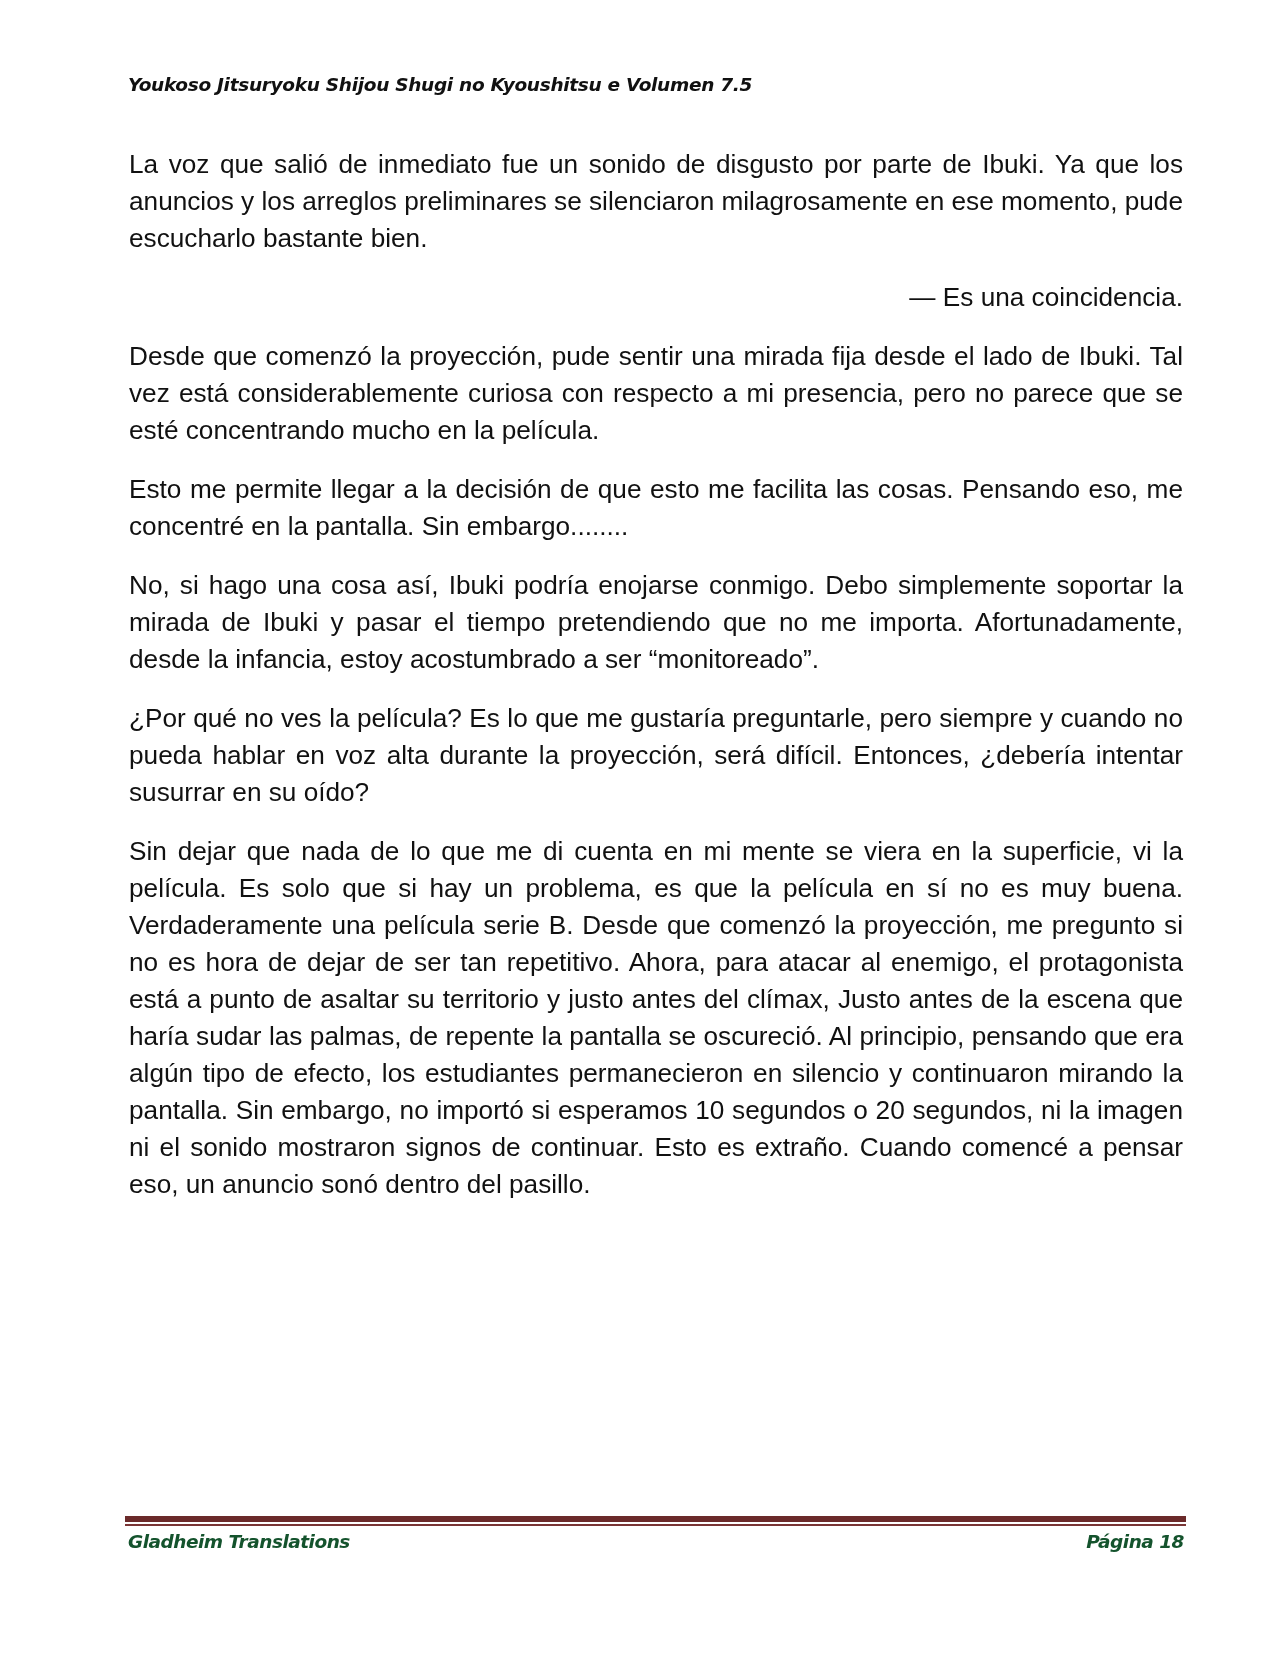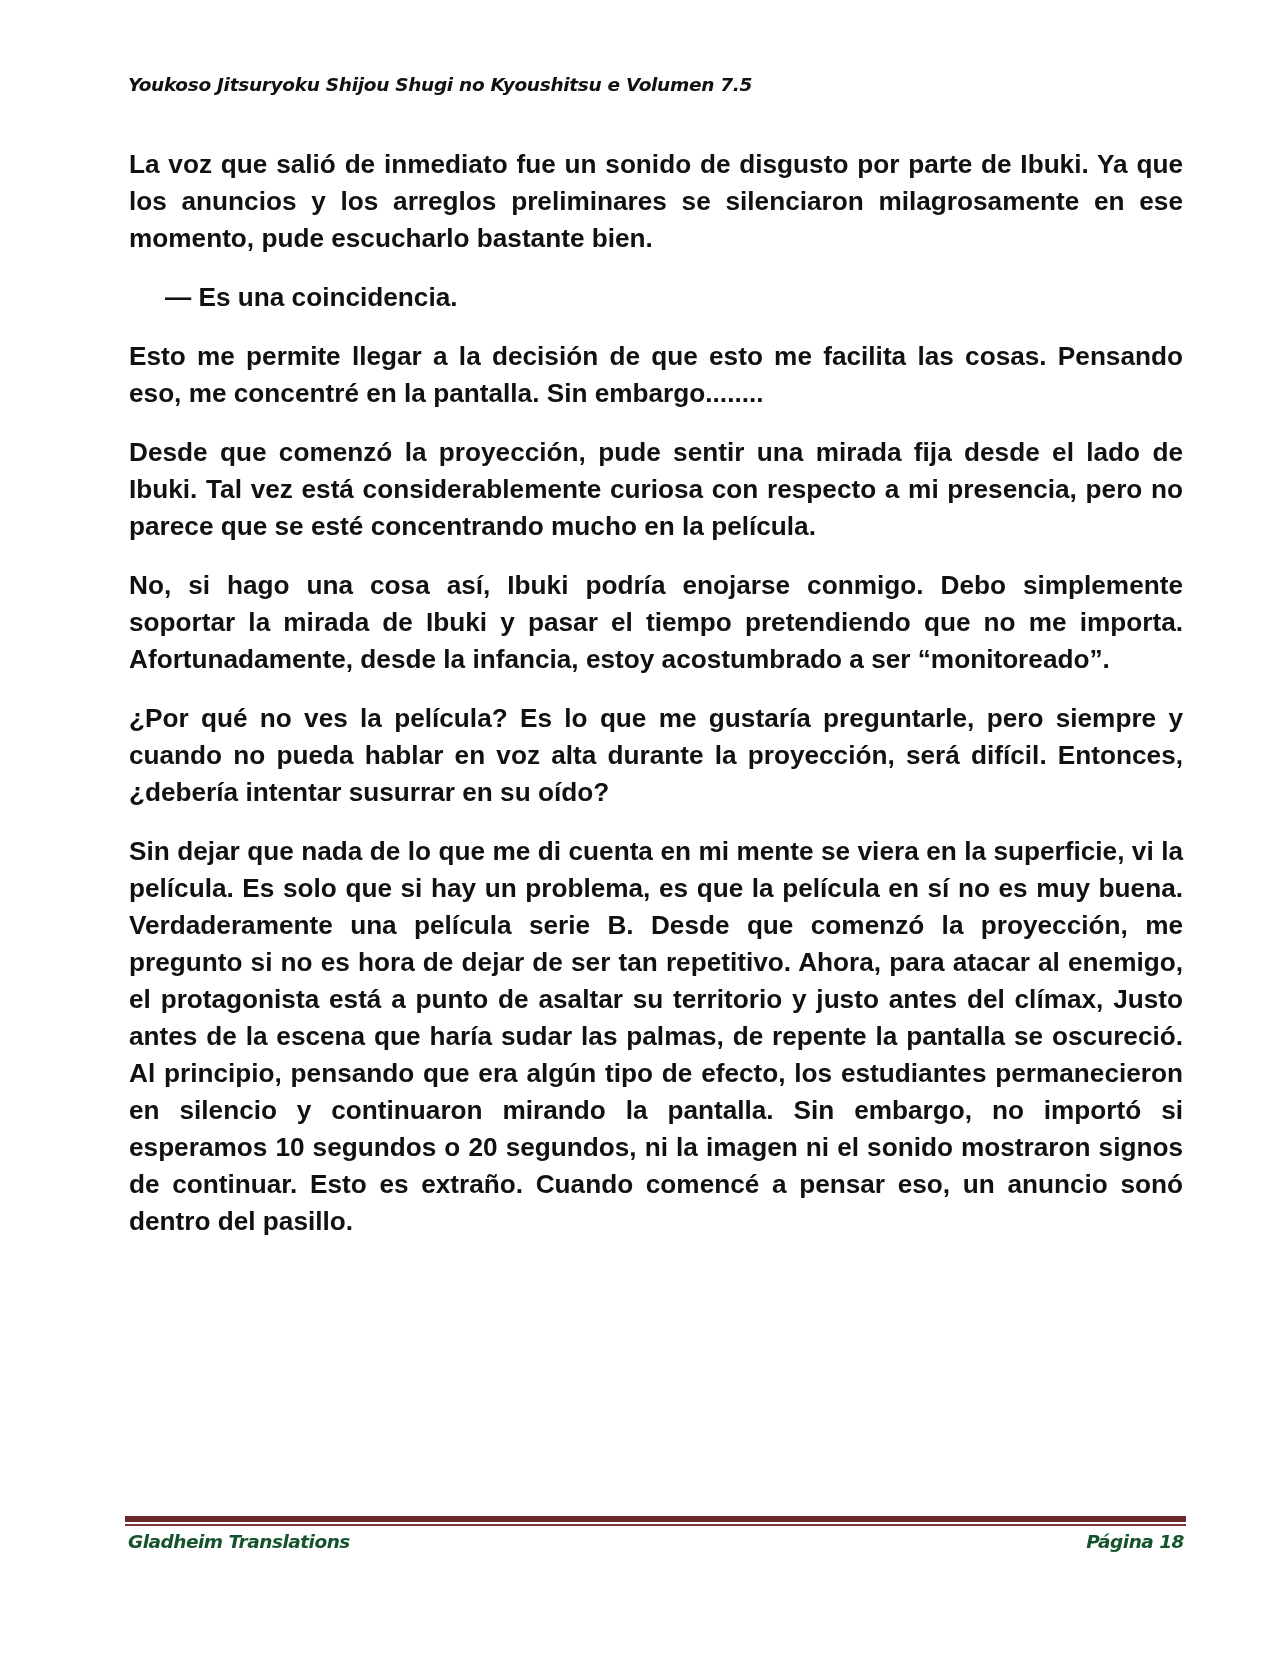--- a/index.html
+++ b/index.html
@@ -6,24 +6,24 @@
   body { width: 1280px; height: 1656px; position: relative; overflow: hidden; }
   .page { position: absolute; left: 16px; top: 0; width: 1280px; height: 1656px; background: #fff; }
   .header-title {
     position: absolute; left: 112px; top: 74px;
     font-family: "DejaVu Sans", sans-serif; font-weight: bold; font-style: italic;
     font-size: 18.5px; color: #111; letter-spacing: -0.3px; white-space: nowrap;
   }
   .body-text {
     position: absolute; left: 113px; top: 146px; width: 1054px;
     font-family: "Liberation Sans", sans-serif; font-size: 26.2px; line-height: 37px;
-    color: #111; text-align: justify; font-weight: bold;
+    color: #111; text-align: justify;
   }
   .body-text p { margin: 0 0 22px 0; }
-  .body-text p.dialogue { padding-left: 36px; text-align: left; }
+  .body-text p.dialogue { padding-left: 36px; text-align: right; }
   .body-text p.last-line-left { text-align-last: left; }
   .footer-rule-thick {
     position: absolute; left: 109px; top: 1516px; width: 1061px; height: 6px; background: #6b2a2a;
   }
   .footer-rule-thin {
     position: absolute; left: 109px; top: 1524px; width: 1061px; height: 2px; background: #7a3535;
   }
   .footer-left, .footer-right {
     position: absolute; top: 1531px;
     font-family: "DejaVu Sans", sans-serif; font-weight: bold; font-style: italic;
@@ -34,22 +34,22 @@
 </style>
 </head>
 <body>
 
 <div class="page">
   <div class="header-title">Youkoso Jitsuryoku Shijou Shugi no Kyoushitsu e Volumen 7.5</div>
 
   <div class="body-text">
     <p class="last-line-left">La voz que salió de inmediato fue un sonido de disgusto por parte de Ibuki. Ya que los anuncios y los arreglos preliminares se silenciaron milagrosamente en ese momento, pude escucharlo bastante bien.</p>
     <p class="dialogue">— Es una coincidencia.</p>
+    <p class="last-line-left">Desde que comenzó la proyección, pude sentir una mirada fija desde el lado de Ibuki. Tal vez está considerablemente curiosa con respecto a mi presencia, pero no parece que se esté concentrando mucho en la película.</p>
     <p class="last-line-left">Esto me permite llegar a la decisión de que esto me facilita las cosas. Pensando eso, me concentré en la pantalla. Sin embargo........</p>
-    <p class="last-line-left">Desde que comenzó la proyección, pude sentir una mirada fija desde el lado de Ibuki. Tal vez está considerablemente curiosa con respecto a mi presencia, pero no parece que se esté concentrando mucho en la película.</p>
     <p class="last-line-left">No, si hago una cosa así, Ibuki podría enojarse conmigo. Debo simplemente soportar la mirada de Ibuki y pasar el tiempo pretendiendo que no me importa. Afortunadamente, desde la infancia, estoy acostumbrado a ser “monitoreado”.</p>
     <p class="last-line-left">¿Por qué no ves la película? Es lo que me gustaría preguntarle, pero siempre y cuando no pueda hablar en voz alta durante la proyección, será difícil. Entonces, ¿debería intentar susurrar en su oído?</p>
     <p class="last-line-left">Sin dejar que nada de lo que me di cuenta en mi mente se viera en la superficie, vi la película. Es solo que si hay un problema, es que la película en sí no es muy buena. Verdaderamente una película serie B. Desde que comenzó la proyección, me pregunto si no es hora de dejar de ser tan repetitivo. Ahora, para atacar al enemigo, el protagonista está a punto de asaltar su territorio y justo antes del clímax, Justo antes de la escena que haría sudar las palmas, de repente la pantalla se oscureció. Al principio, pensando que era algún tipo de efecto, los estudiantes permanecieron en silencio y continuaron mirando la pantalla. Sin embargo, no importó si esperamos 10 segundos o 20 segundos, ni la imagen ni el sonido mostraron signos de continuar. Esto es extraño. Cuando comencé a pensar eso, un anuncio sonó dentro del pasillo.</p>
   </div>
 
   <div class="footer-rule-thick"></div>
   <div class="footer-rule-thin"></div>
   <div class="footer-left">Gladheim Translations</div>
   <div class="footer-right">Página 18</div>
 </div>

